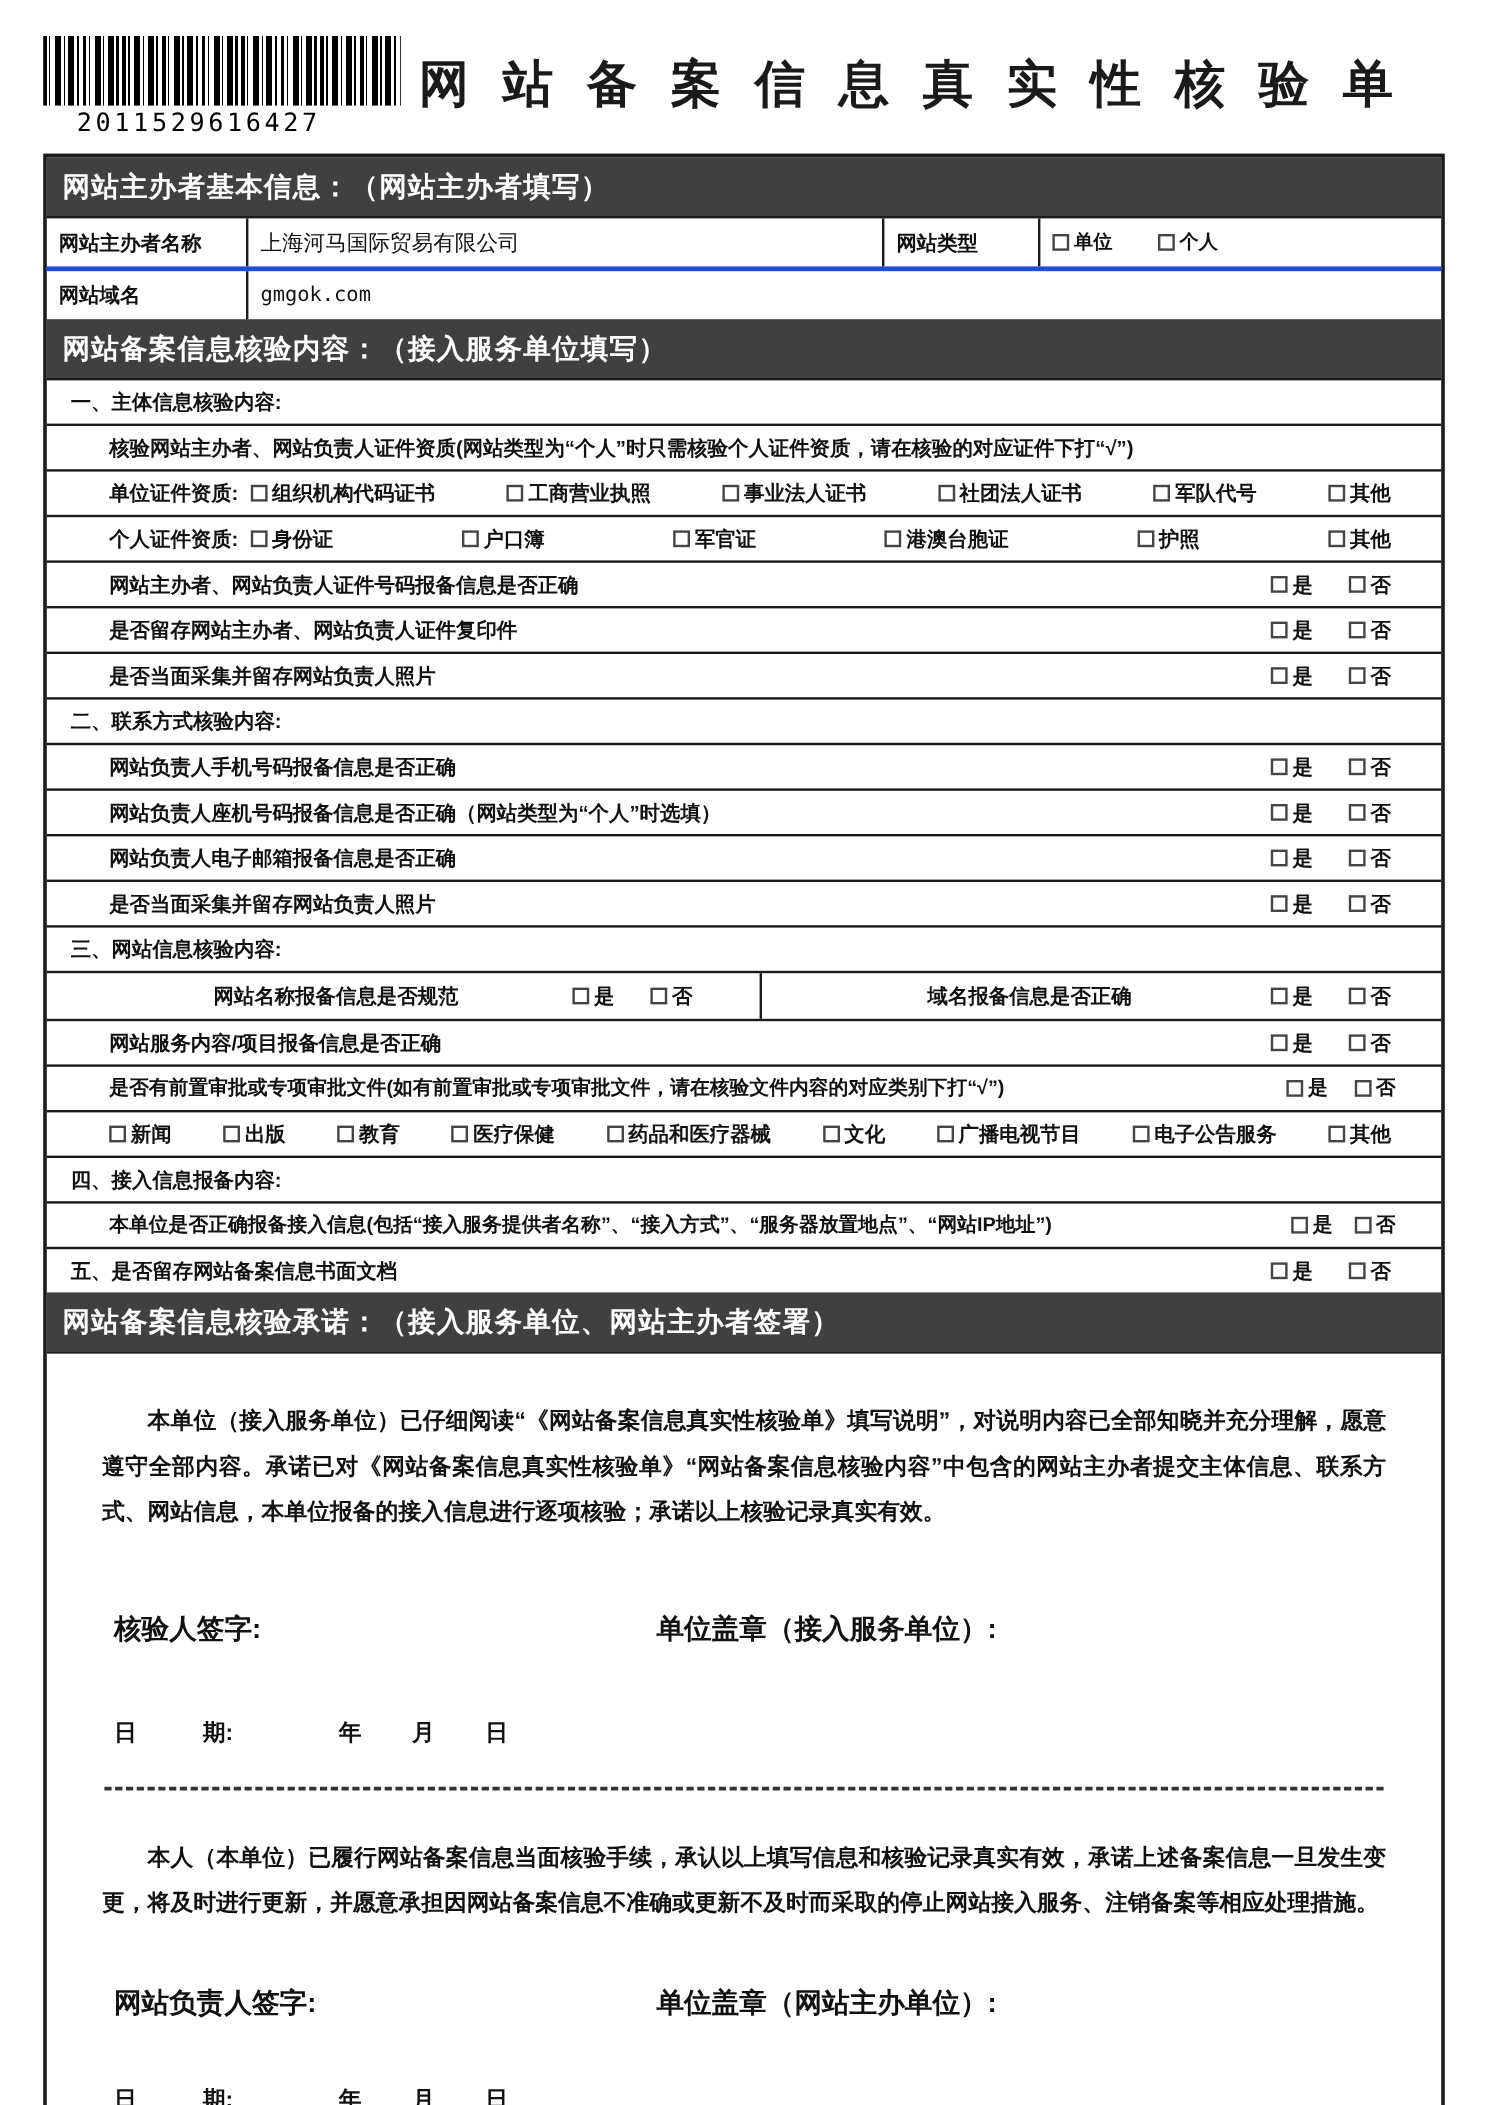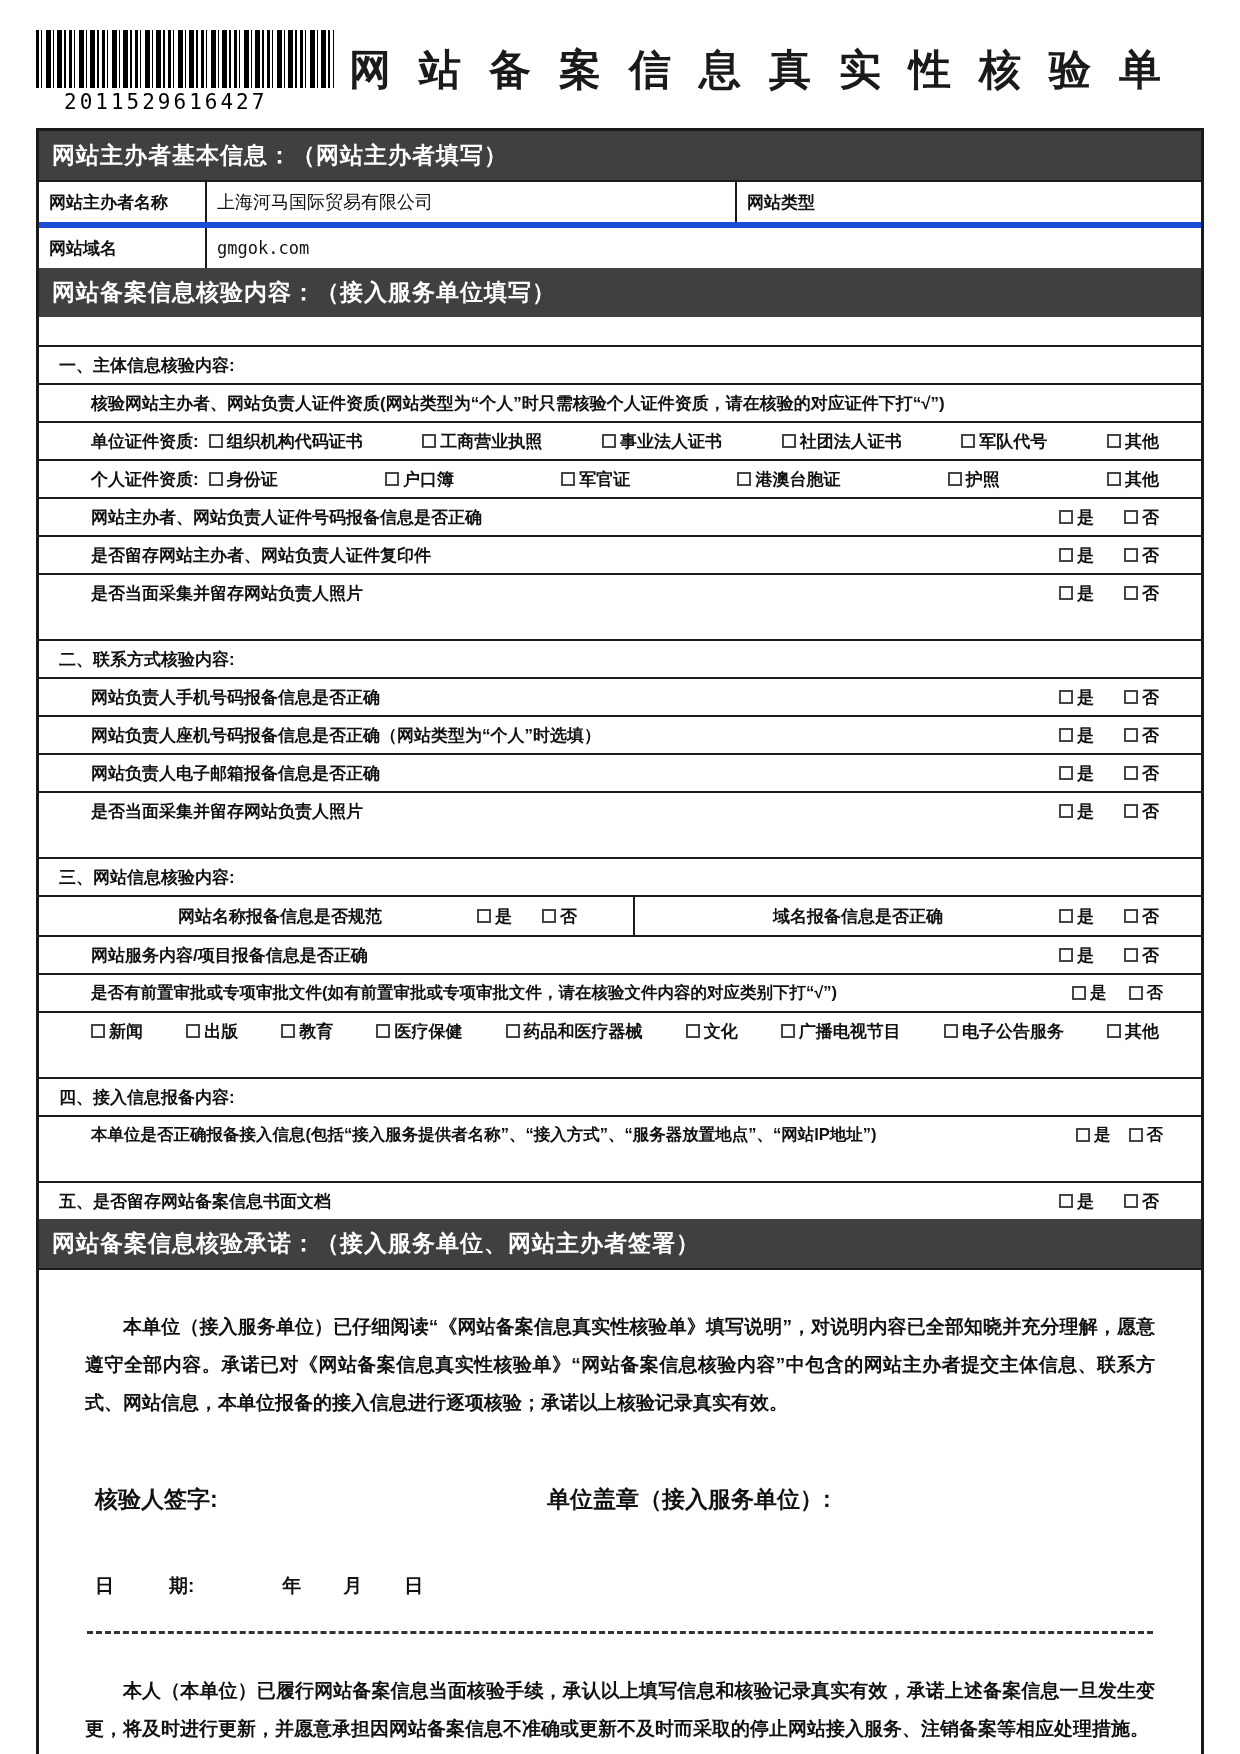--- a/index.html
+++ b/index.html
@@ -59,21 +59,21 @@
 
   
   .bi-row1 {
     display: grid;
     grid-template-columns: 166px 1fr 130px 336px;
     border-top: 2px solid #1b1b1b;
   }
   .bi-row2 {
     display: grid;
     grid-template-columns: 166px 1fr;
-    border-top: 6px solid #1d4ed8;
+    border-top: 4px solid #1d4ed8;
   }
   .cell { min-height: 40px; display: flex; align-items: center; padding: 4px 10px; }
   .cell.label { font-size: 17px; font-weight: 600; }
   .cell.bl, .cell.vleft { border-left: 2px solid #1b1b1b; }
   .cell.value {
     font-family: "Liberation Serif", serif;
     font-weight: normal;
     font-size: 18px;
     border-left: 2px solid #1b1b1b;
   }
@@ -83,21 +83,21 @@
   
   .vrow {
     display: flex;
     align-items: center;
     min-height: 38px;
     border-top: 2px solid #1b1b1b;
     font-size: 17px;
     font-weight: 600;
     padding: 3px 42px 3px 52px;
   }
-  .vrow.sec-title { padding-left: 20px; margin-top: 28px; }
+  .vrow.sec-title { padding-left: 20px; }
   .vrow .q { flex: 1; padding-right: 8px; }
   .vrow.tight { font-size: 16.5px; padding-right: 38px; }
   .yesno { display: inline-flex; gap: 30px; margin-left: auto; flex: none; }
   .opt { display: inline-flex; align-items: center; white-space: nowrap; font-weight: 600; }
   .cb {
     display: inline-block;
     width: 14px; height: 14px;
     border: 2px solid #454545;
     background: #fff;
     margin-right: 4px;
@@ -151,20 +151,31 @@
   </header>
 
   <div class="formbox">
 
     <div class="secbar">网站主办者基本信息：（网站主办者填写）</div>
 
     <div class="bi-row1">
       <div class="cell label">网站主办者名称</div>
       <div class="cell value">上海河马国际贸易有限公司</div>
       <div class="cell label bl">网站类型</div>
+      <div class="cell opts-cell bl">
+
+      <span class="opt">
+          <span class="cb"></span>
+            <span class="opt-label">单位</span>
+        </span>
+          <span class="opt">
+          <span class="cb"></span>
+            <span class="opt-label">个人</span>
+        </span>
+        </div>
     </div>
 
     <div class="bi-row2">
       <div class="cell label">网站域名</div>
       <div class="cell value mono">gmgok.com</div>
     </div>
 
     <div class="secbar">网站备案信息核验内容：（接入服务单位填写）</div>
 
     <div class="vrow sec-title">

